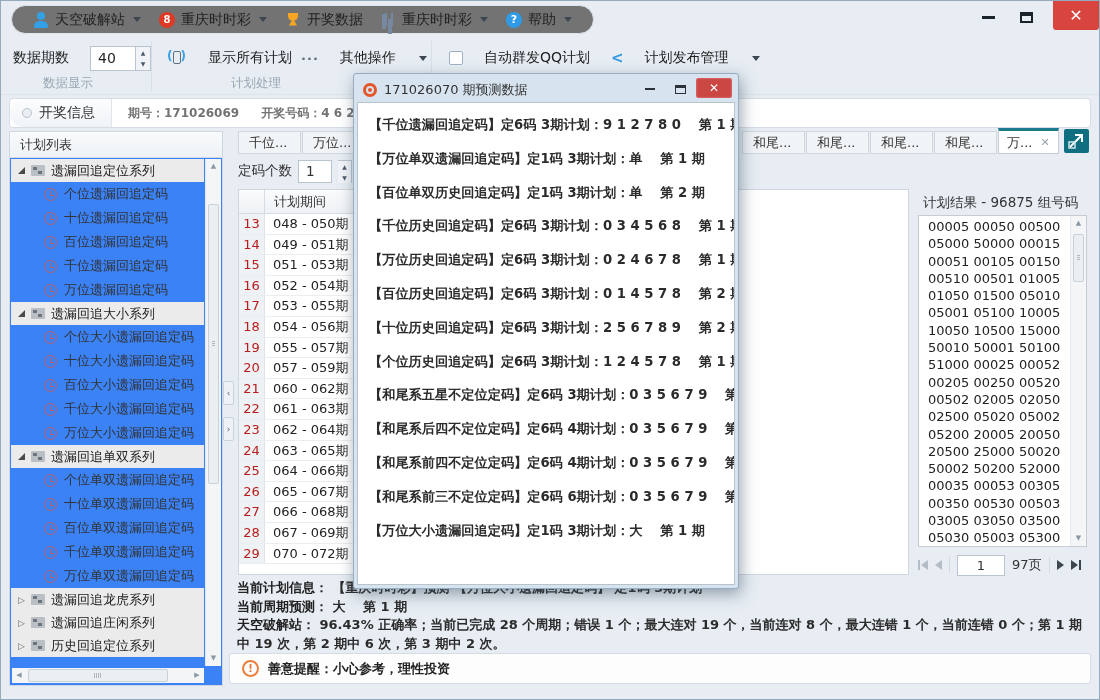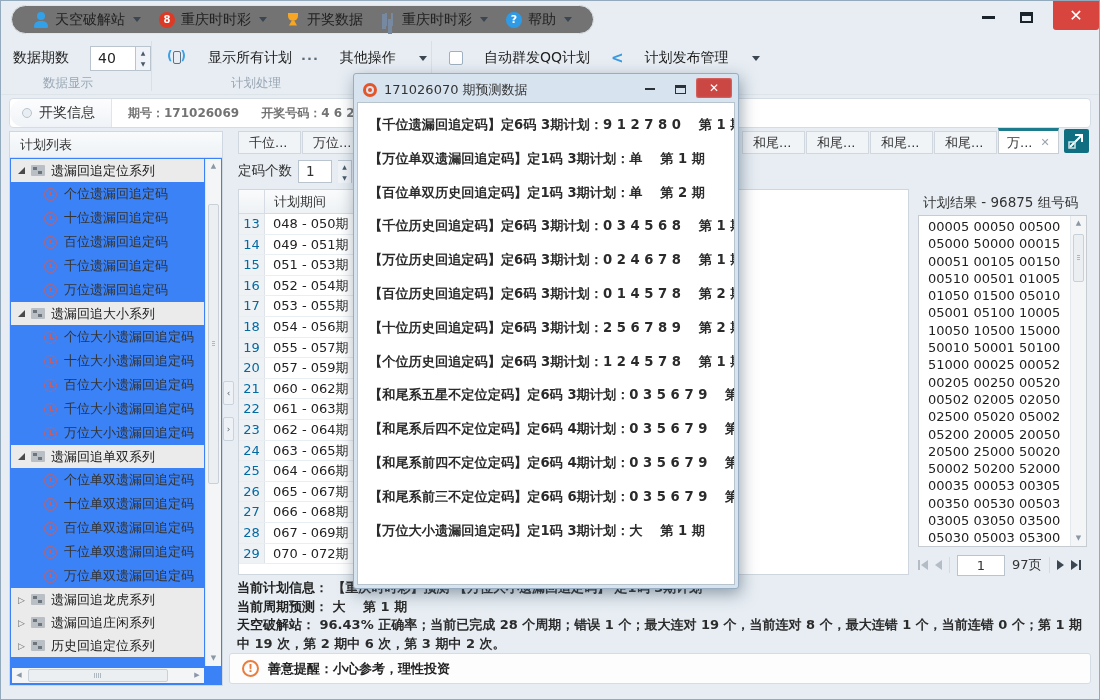--- a/index.html
+++ b/index.html
@@ -105,21 +105,21 @@
   
   .tabpage{position:absolute;left:236px;top:153px;width:856px;height:424px;}
   .digit-row{position:absolute;left:1px;top:4px;height:26px;display:flex;align-items:center;gap:6px;font-size:13.5px;}
   .digit-row .val{width:34px;height:23px;border:1px solid #b9c4cf;background:#fff;padding-left:7px;line-height:21px;}
   .digit-row .spin{height:23px;width:14px;}
   .ptable{position:absolute;left:1px;top:35px;width:671px;height:386px;background:#fff;border:1px solid #cfd6dd;overflow:hidden;}
   .thead{display:flex;width:300px;height:24px;background:linear-gradient(#fafbfc,#eef2f5);border-bottom:1px solid #d5dce3;border-right:1px solid #d5dce3;}
   .th-num{width:26px;border-right:1px solid #d5dce3;}
   .th-label{flex:1;padding-left:9px;line-height:23px;color:#333;}
   .trow{display:flex;width:300px;height:20.6px;border-bottom:1px solid #e9eef2;border-right:1px solid #e9eef2;font-size:13px;}
-  .trow .c-num{width:26px;background:#eff2f5;border-right:1px solid #dde3e9;text-align:center;line-height:20px;color:#0369a1;}
+  .trow .c-num{width:26px;background:#eff2f5;border-right:1px solid #dde3e9;text-align:center;line-height:20px;color:#b91c1c;}
   .trow .c-rng{flex:1;padding-left:8px;line-height:20px;color:#222;}
 
   
   .results-title{position:absolute;left:922px;top:193px;font-size:13.5px;color:#333;}
   .resultbox{position:absolute;left:917px;top:214px;width:169px;height:332px;background:#fff;border:1px solid #c6ccd2;overflow:hidden;}
   .result-list{position:absolute;left:0;top:2px;right:17px;bottom:0;padding-left:9px;font-size:13px;line-height:17.3px;
                color:#222;white-space:pre;}
   .res-scroll{position:absolute;top:0;right:0;width:16px;bottom:0;background:#f3f5f7;border-left:1px solid #e3e8ed;}
   .pager{position:absolute;left:917px;top:552px;width:170px;height:24px;display:flex;align-items:center;gap:7px;}
   .pg{display:flex;align-items:center;gap:1px;}

